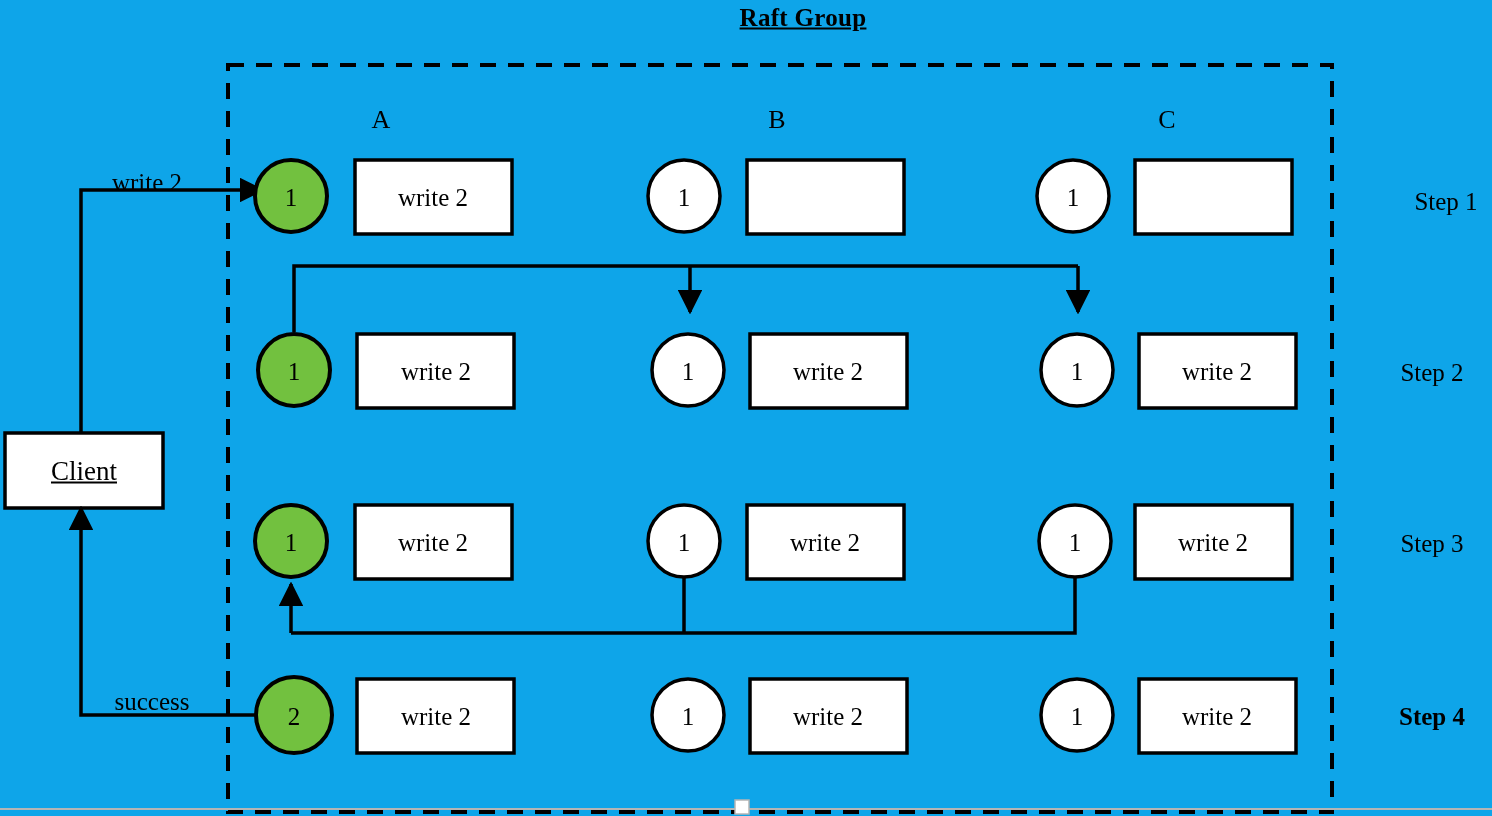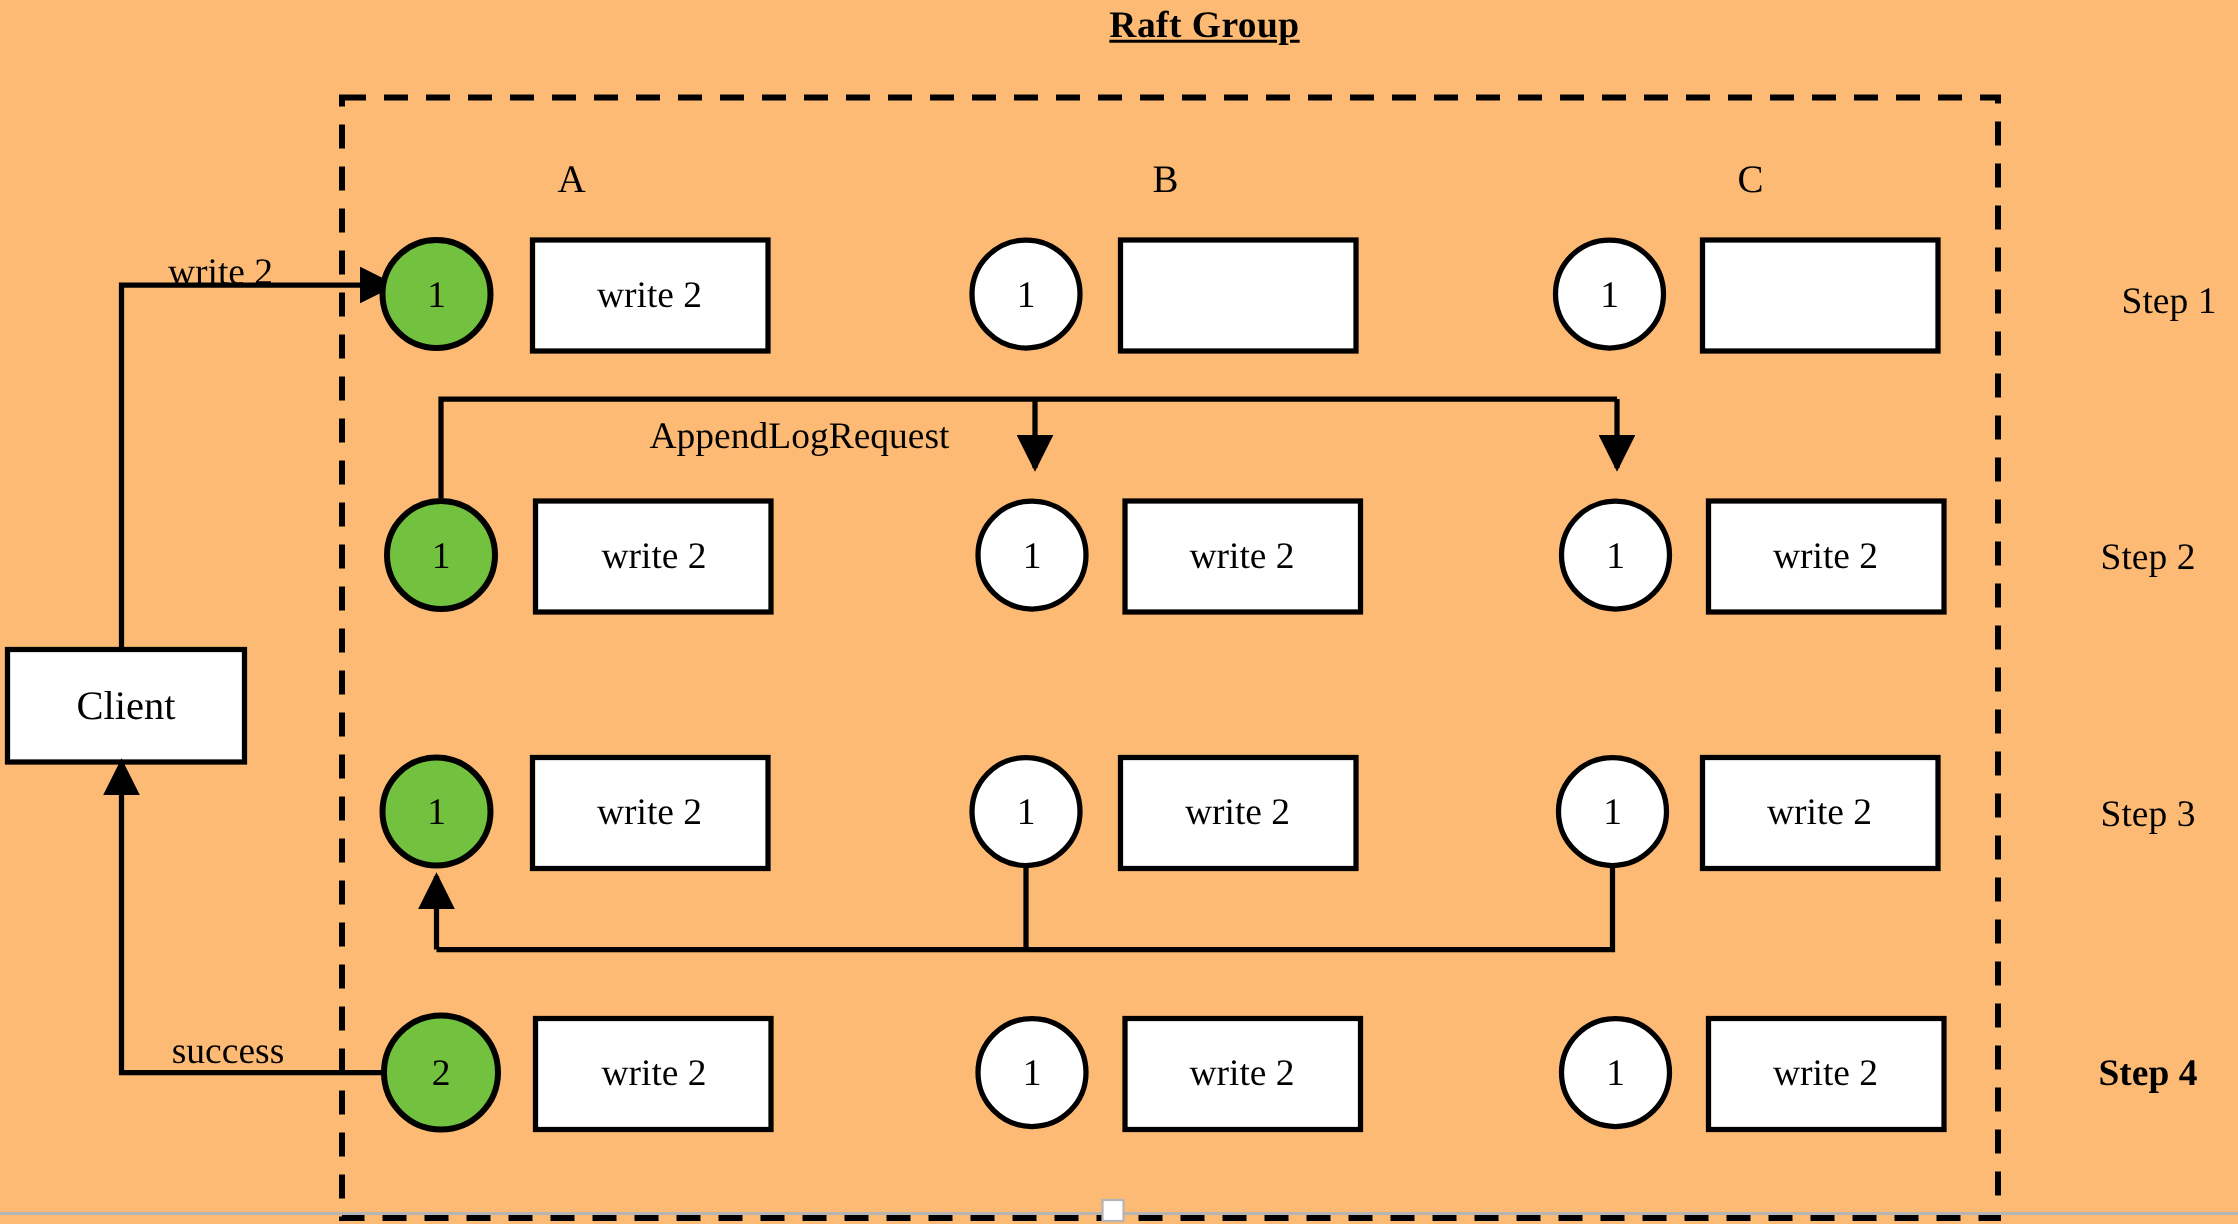--- a/index.html
+++ b/index.html
@@ -4,21 +4,21 @@
 <style>
   html, body {
     margin: 0;
     padding: 0;
     background: #ffffff;
   }
   #stage {
     position: relative;
     width: 1492px;
     height: 816px;
-    background: #fdba74;
+    background: #0ea5e9;
     font-family: "Liberation Serif", "DejaVu Serif", serif;
     overflow: hidden;
   }
   #vec {
     position: absolute;
     left: 0; top: 0;
     width: 1492px;
     height: 816px;
   }
   .lbl {
@@ -33,21 +33,21 @@
     font-weight: bold;
     text-decoration: underline;
     letter-spacing: 0.3px;
   }
   .colhdr { font-size: 26px; }
   .steplbl { font-size: 25px; }
   .msglbl { font-size: 25px; }
   .arrowlbl { font-size: 25px; }
   .boxtxt { font-size: 25px; }
   .nodenum { font-size: 25px; }
-  .clienttxt { font-size: 27px; }
+  .clienttxt { font-size: 27px; text-decoration: underline; }
   .ctr { transform: translate(-50%, -50%); }
 </style>
 </head>
 <body>
 
 <div id="stage">
 
   <svg id="vec" viewBox="0 0 1492 816">
     <defs>
       <marker id="arrowR" viewBox="0 0 10 10" refX="9" refY="5" markerWidth="7" markerHeight="7" orient="auto-start-reverse">
@@ -110,21 +110,20 @@
 
   <div class="lbl title ctr" style="left:803px; top:17px;">Raft Group</div>
 
   <div class="lbl colhdr ctr" style="left:381px; top:120px;">A</div>
   <div class="lbl colhdr ctr" style="left:777px; top:120px;">B</div>
   <div class="lbl colhdr ctr" style="left:1167px; top:120px;">C</div>
 
   <div class="lbl clienttxt ctr" style="left:84px; top:471px;">Client</div>
 
   <div class="lbl arrowlbl ctr" style="left:147px; top:182px;">write 2</div>
-  <div class="lbl msglbl ctr" style="left:533px; top:291px;">AppendLogRequest</div>
   <div class="lbl arrowlbl ctr" style="left:152px; top:701px;font-family:Liberation Serif, serif;">success</div>
 
   <div class="lbl nodenum ctr" style="left:291px; top:197px;">1</div>
   <div class="lbl boxtxt ctr" style="left:433px; top:197px;">write 2</div>
   <div class="lbl nodenum ctr" style="left:684px; top:197px;">1</div>
   <div class="lbl boxtxt ctr" style="left:825px; top:197px;"></div>
   <div class="lbl nodenum ctr" style="left:1073px; top:197px;">1</div>
   <div class="lbl boxtxt ctr" style="left:1213px; top:197px;"></div>
   <div class="lbl steplbl ctr" style="left:1446px; top:201px;">Step 1</div>
 

